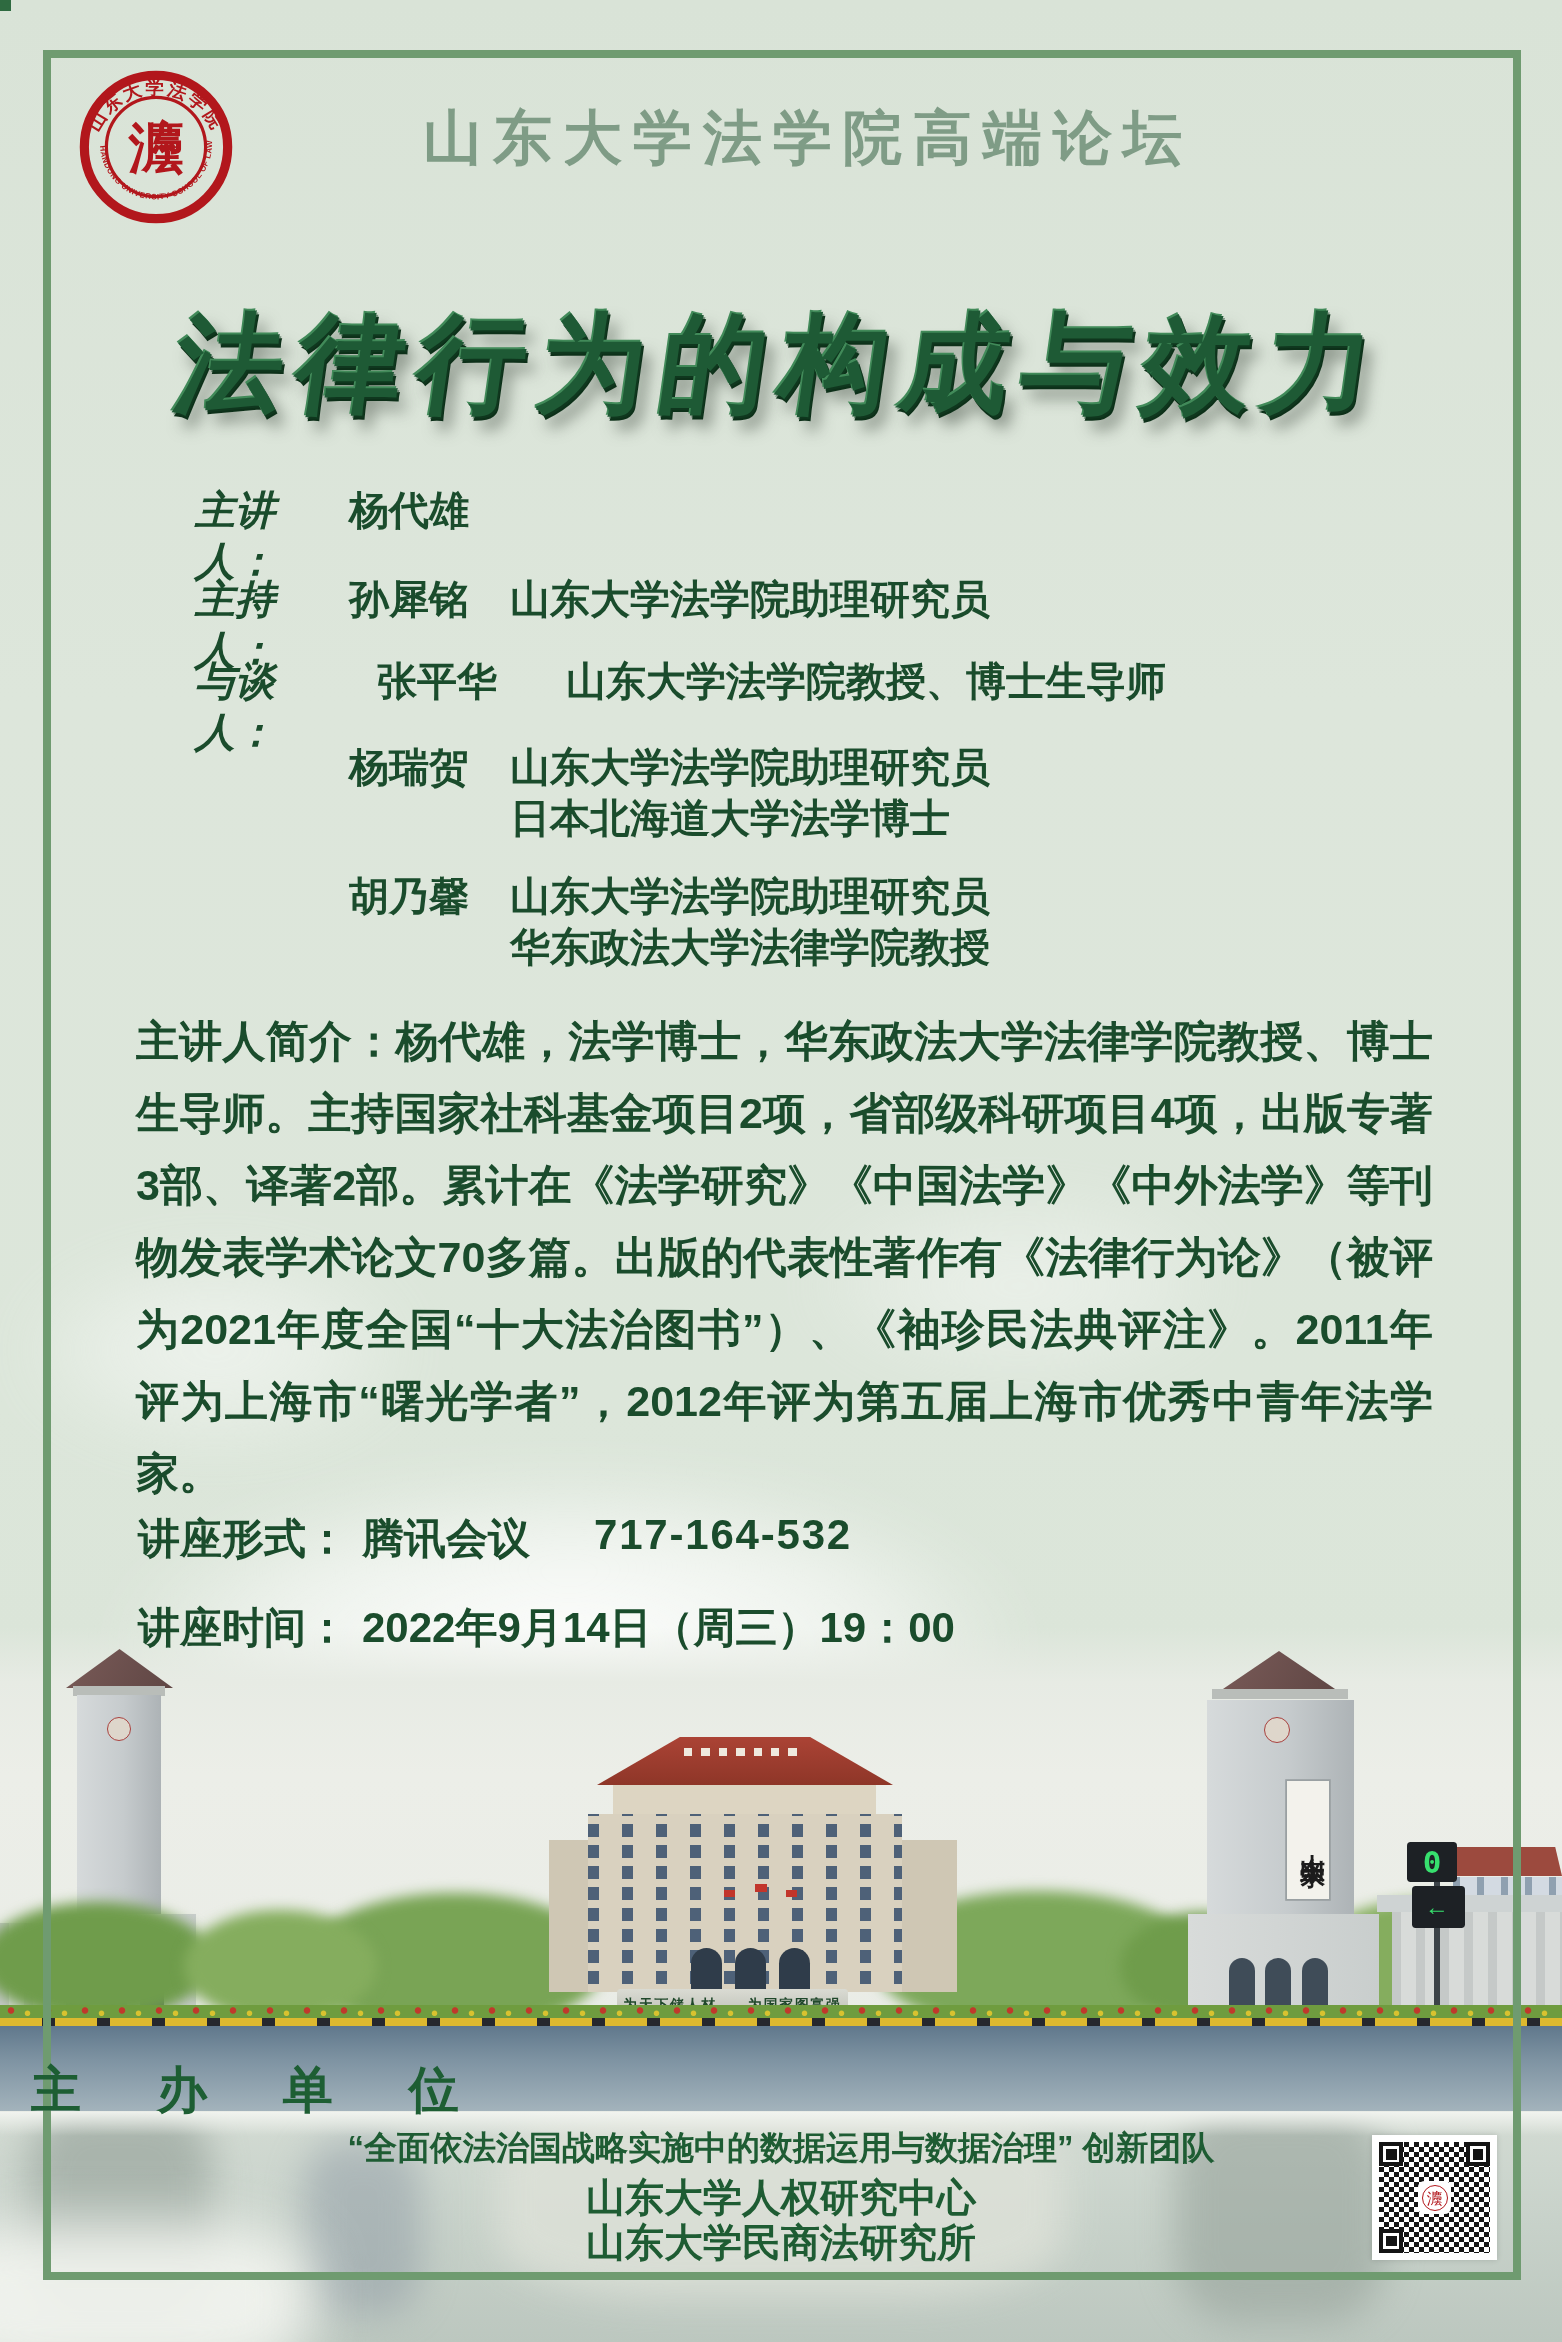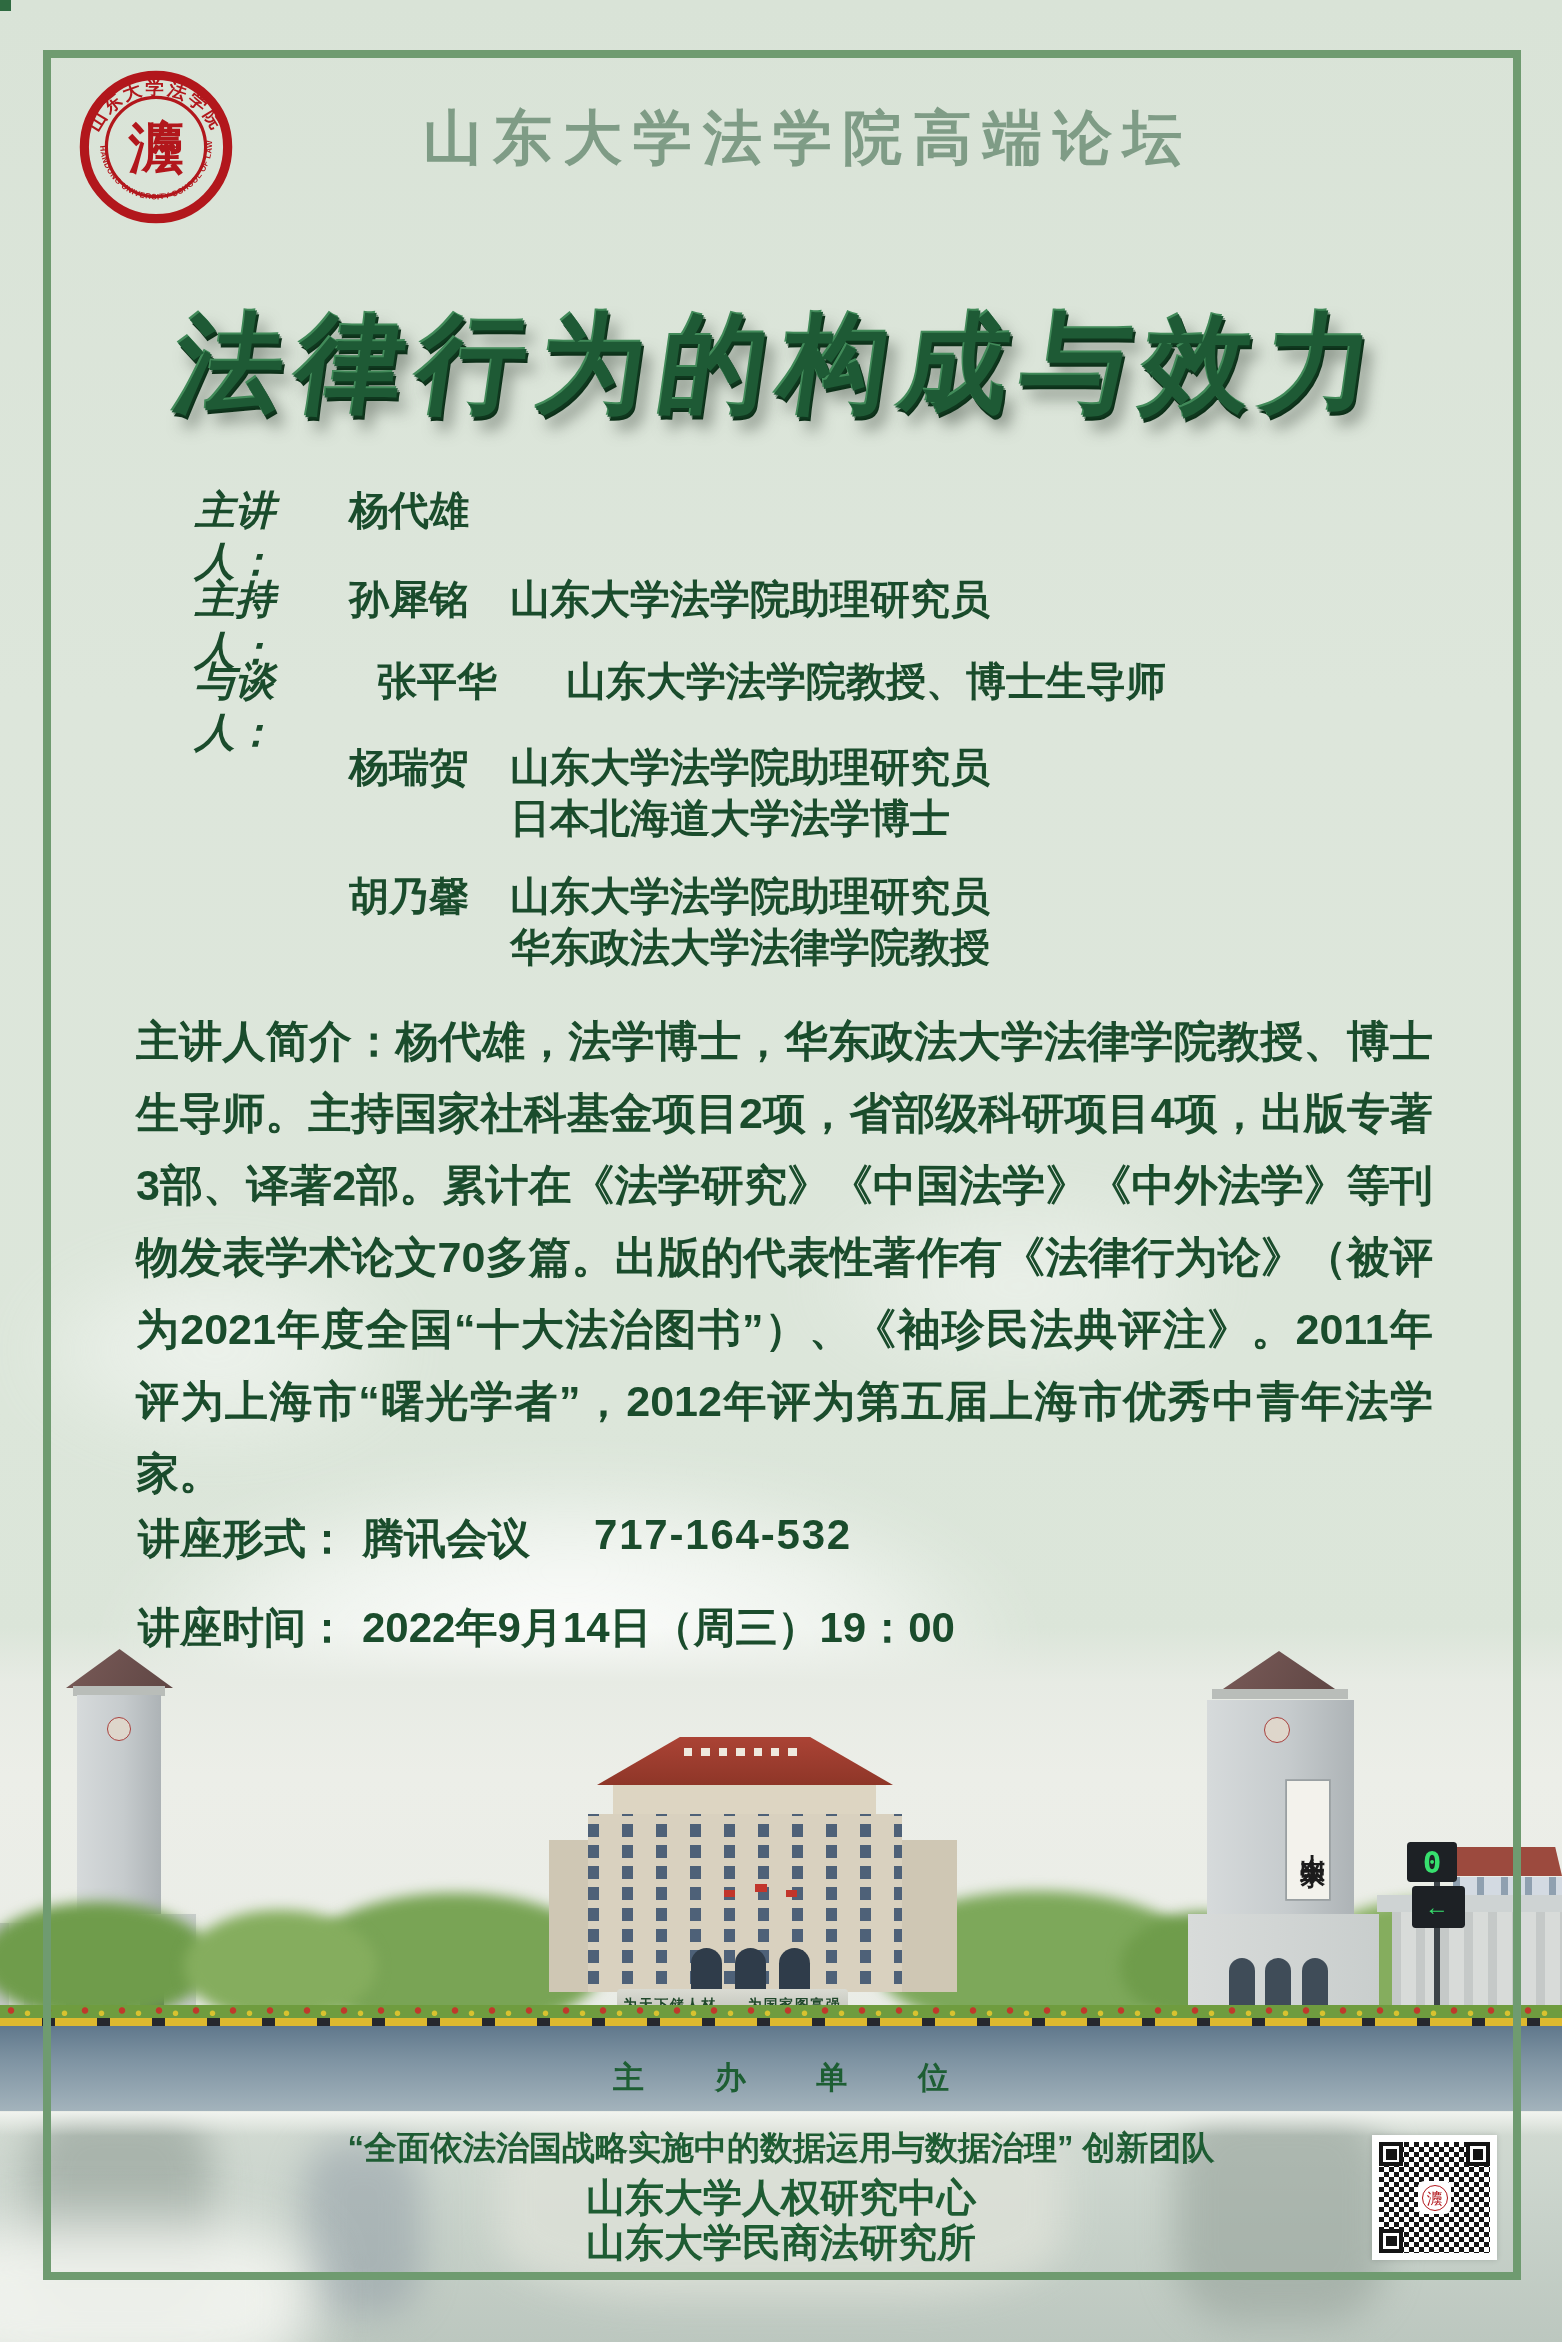--- a/index.html
+++ b/index.html
@@ -72,21 +72,21 @@
   .redbldg-wall{background:#d3dae2;background-image:repeating-linear-gradient(90deg,#8fa0b0 0 7.3px,rgba(0,0,0,0) 7.3px 24px);}
   .tl-box{background:#1d2125;border-radius:3.7px;color:#37e06e;text-align:center;}
   .tl-count{font-size:31px;line-height:40px;font-weight:700;font-family:"DejaVu Sans Mono",monospace;}
   .tl-sign{font-size:24px;line-height:42px;letter-spacing:3.7px;}
   .pole{background:#3c4348;}
   
   .reflection{left:0;top:2112px;width:1562px;height:230px;z-index:1;overflow:hidden;background:linear-gradient(180deg,#d3dbd3 0%,#c8d2ca 45%,#bcc7bf 100%);}
   .reflection *{position:absolute;}
   .streak{filter:blur(18.4px);border-radius:30%;}
   
-  .org-header{left:0;width:1562px;top:2057px;text-align:center;color:#1d5e33;font-weight:900;font-size:31px;letter-spacing:31px;z-index:7;text-indent:31px;}
+  .org-header{left:0;width:1562px;top:2057px;text-align:left;color:#1d5e33;font-weight:900;font-size:50px;letter-spacing:31px;z-index:7;text-indent:31px;}
   .orgline{left:0;width:1562px;text-align:center;color:#1e5c33;font-weight:700;z-index:7;}
   .o1{top:2126px;font-size:33px;}
   .o2{top:2171px;font-size:39px;}
   .o3{top:2216px;font-size:39px;}
   
   .qr{left:1372px;top:2135px;width:125px;height:125px;background:#fff;z-index:7;box-shadow:0 0 5.5px rgba(0,0,0,0.15);}
   .qr-inner{position:absolute;inset:7.3px;background:conic-gradient(#141414 25%,rgba(0,0,0,0) 0 50%,#141414 0 75%,rgba(0,0,0,0) 0) 0 0/10px 10px;}
   .finder{position:absolute;width:24px;height:24px;border:4.6px solid #141414;box-sizing:border-box;background:#fff;}
   .finder::after{content:"";position:absolute;inset:2.8px;background:#141414;}
   .f-tl{left:7.3px;top:7.3px;} .f-tr{right:7.3px;top:7.3px;} .f-bl{left:7.3px;bottom:7.3px;}

